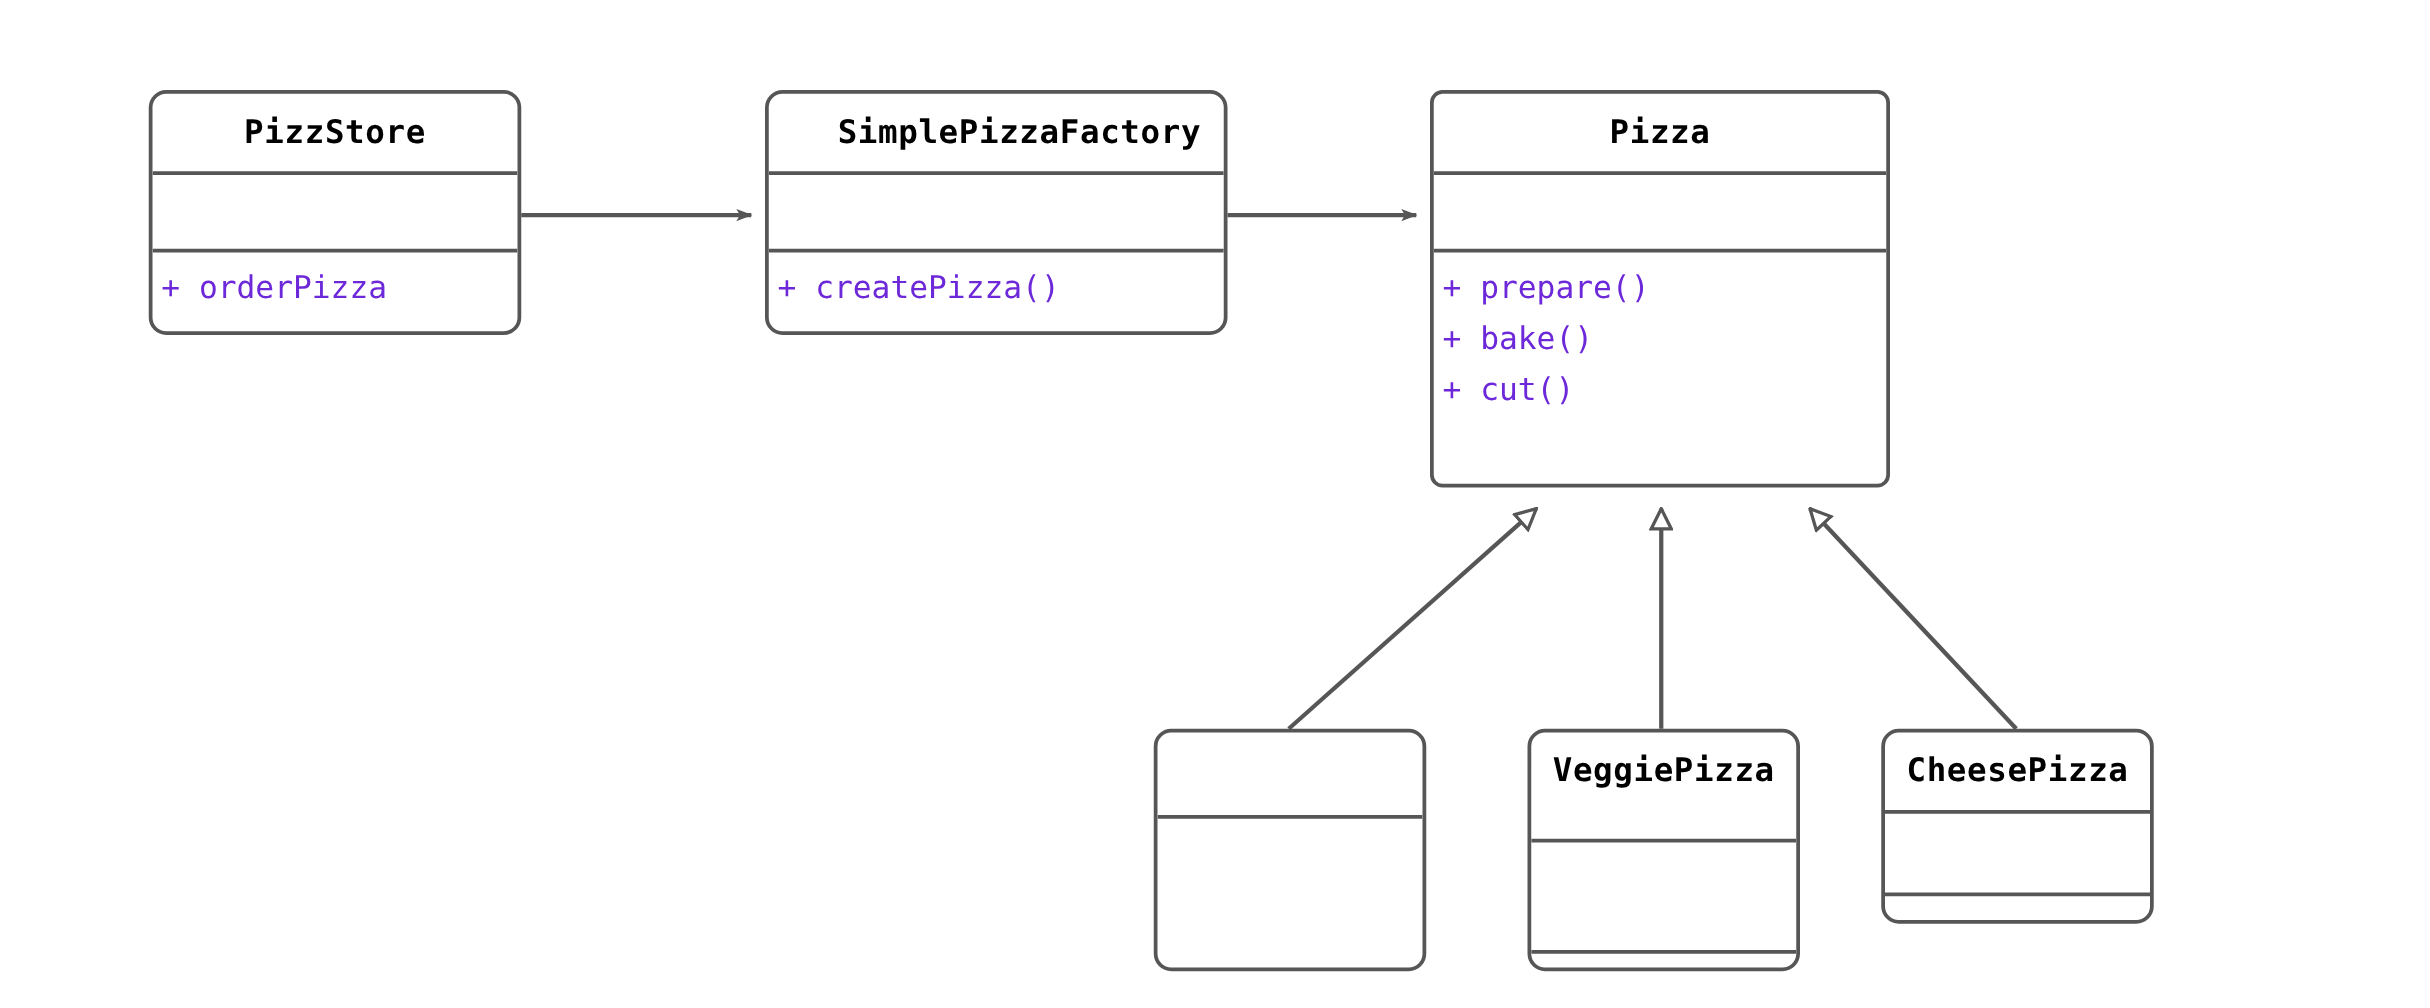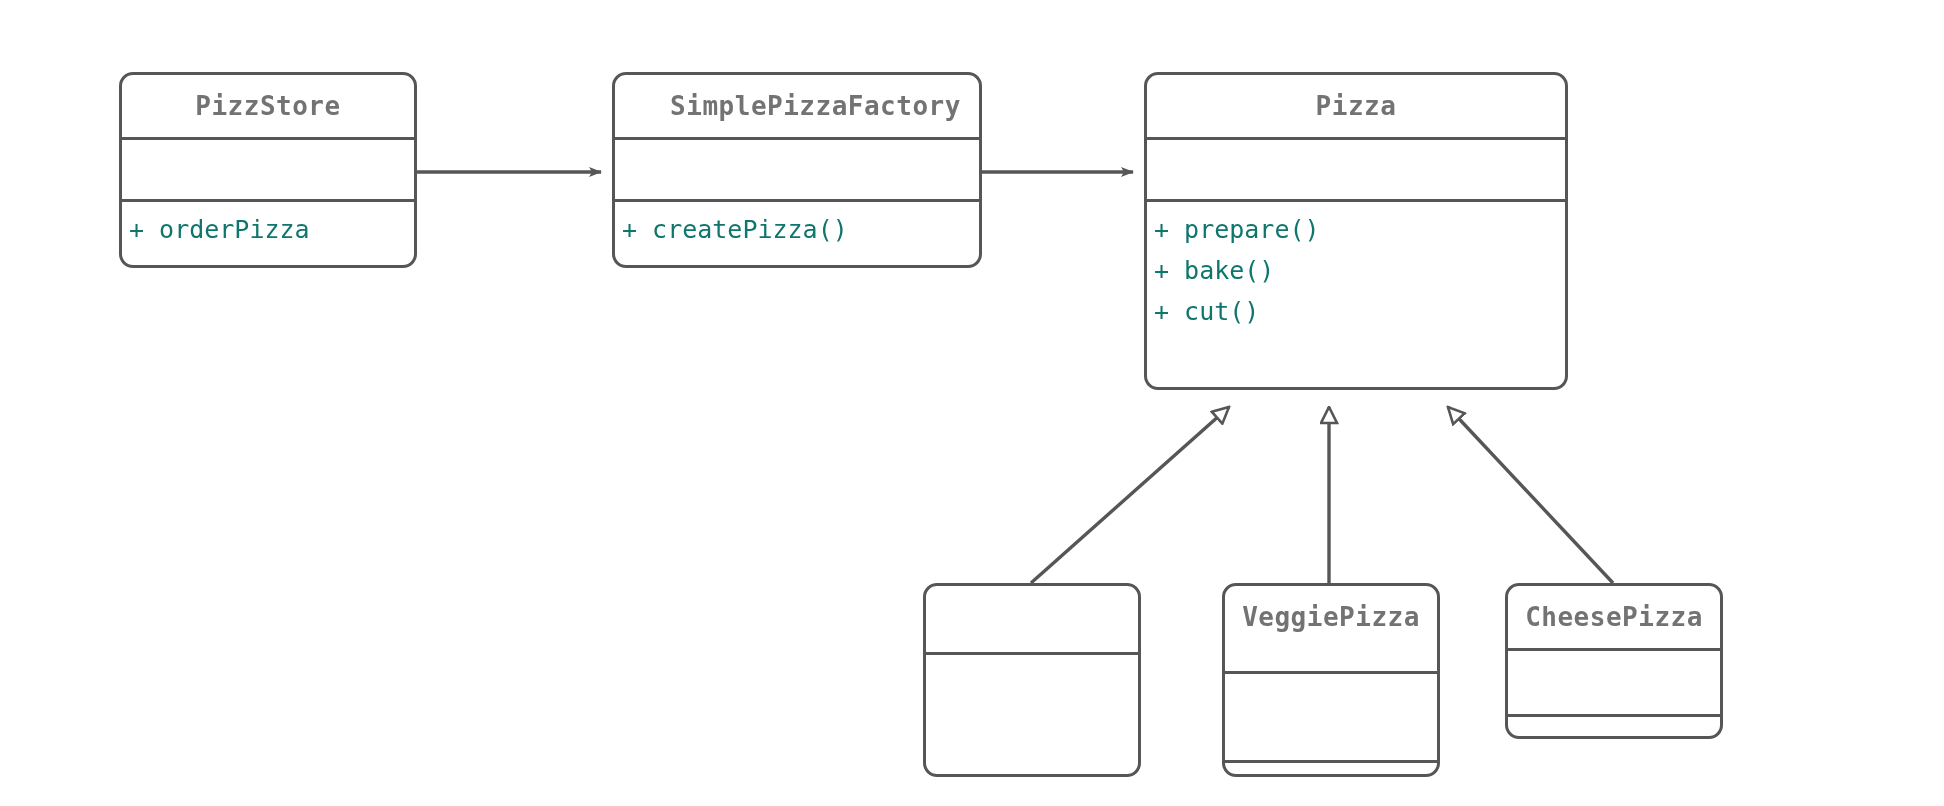--- a/index.html
+++ b/index.html
@@ -39,36 +39,36 @@
     box-sizing: border-box;
     position: relative;
   }
   .compartment + .compartment {
     border-top: 3px solid #565656;
   }
   .compartment-title {
     display: flex;
     align-items: center;
     justify-content: center;
-    color: #737373;
+    color: #000000;
     font-weight: bold;
     font-size: 26px;
     letter-spacing: 0.5px;
   }
   .compartment-attrs {
     flex: 0 0 auto;
   }
   .compartment-ops {
     flex: 1 1 auto;
     padding: 7px 0 0 0;
     display: flex;
     flex-direction: column;
   }
   .member {
-    color: #0f766e;
+    color: #6d28d9;
     font-size: 25px;
     line-height: 41px;
     white-space: pre;
     padding-left: 7px;
   }
   .empty-compartment {
     width: 100%;
     height: 100%;
   }
 </style>
@@ -107,21 +107,21 @@
       </div>
       <div class="uml-class" style="left: 612px; top: 72px; width: 370px; height: 196px;">
         <div class="compartment compartment-title" style="height: 62px; flex: 0 0 62px; margin-left: 37px;">SimplePizzaFactory</div>
         <div class="compartment compartment-attrs" style="height: 62px; flex: 0 0 62px;">
           <div class="empty-compartment"></div>
         </div>
         <div class="compartment compartment-ops">
           <div class="member">+ createPizza()</div>
         </div>
       </div>
-      <div class="uml-class" style="left: 1144px; top: 72px; width: 424px; height: 318px;">
+      <div class="uml-class" style="left: 1144px; top: 72px; width: 368px; height: 318px; border-radius: 10px;">
         <div class="compartment compartment-title" style="height: 62px; flex: 0 0 62px;">Pizza</div>
         <div class="compartment compartment-attrs" style="height: 62px; flex: 0 0 62px;">
           <div class="empty-compartment"></div>
         </div>
         <div class="compartment compartment-ops">
           <div class="member">+ prepare()</div>
           <div class="member">+ bake()</div>
           <div class="member">+ cut()</div>
         </div>
       </div>

